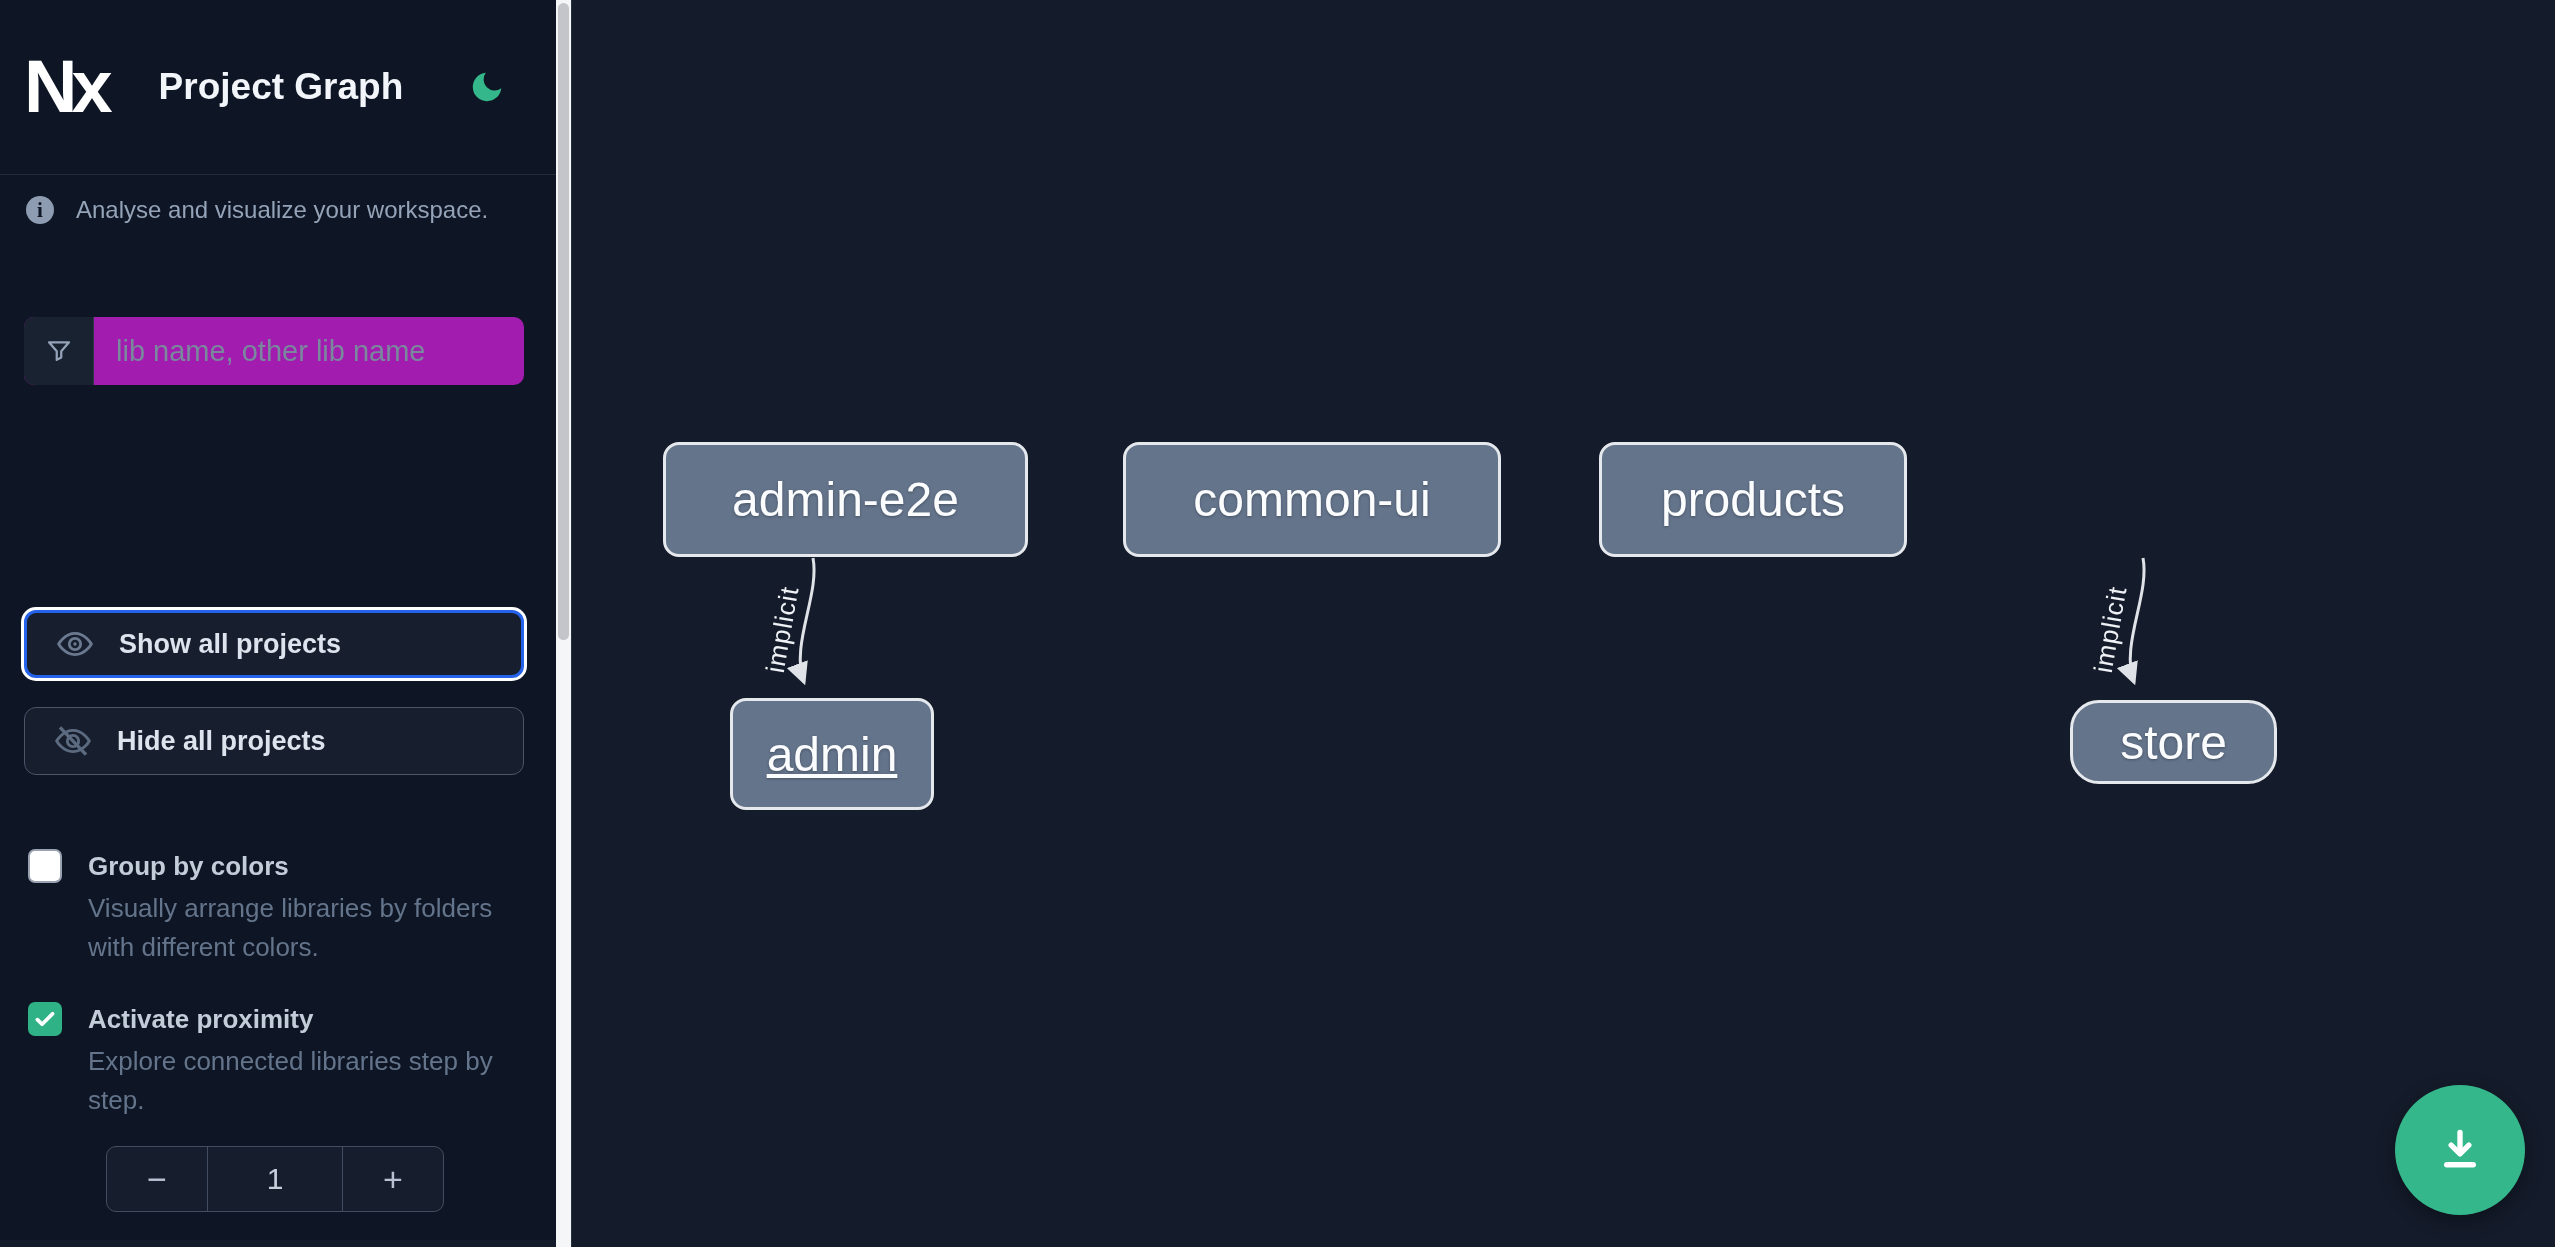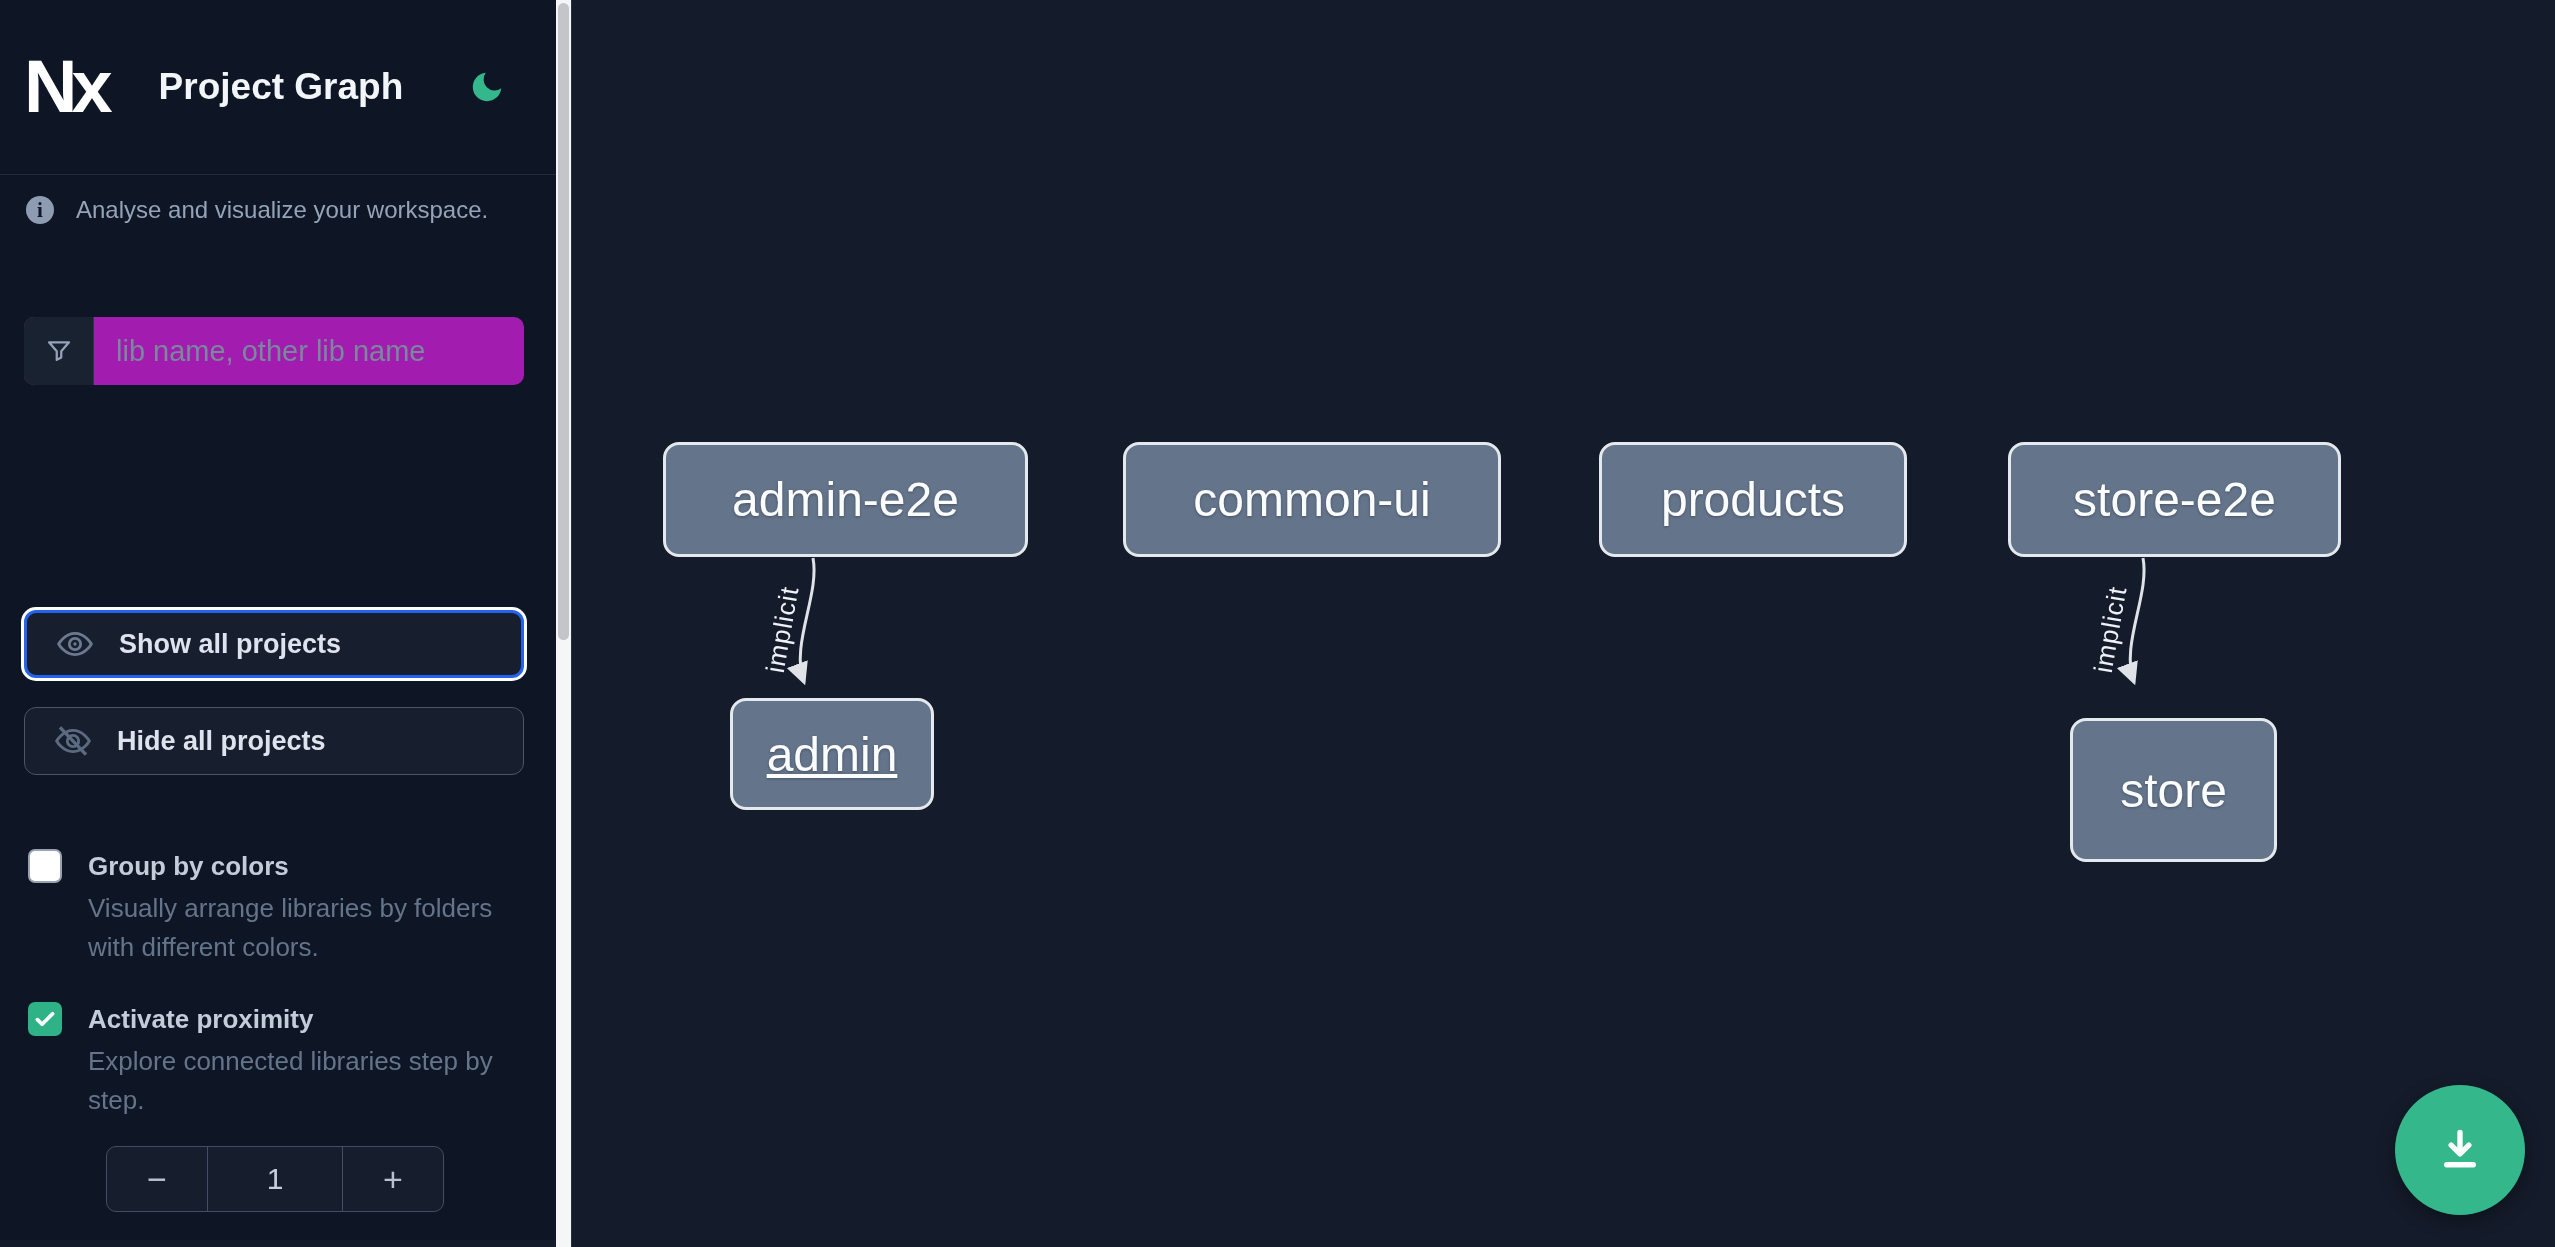--- a/index.html
+++ b/index.html
@@ -183,23 +183,22 @@
       <path d="M 241 558 C 248 595, 218 645, 232 682" fill="none" stroke="#dfe3e8" stroke-width="3" marker-end="url(#arrow)"></path>
       <text class="edge-label" x="219" y="631" text-anchor="middle" transform="rotate(-80 219 631)">implicit</text>
 
       <path d="M 1571 558 C 1578 595, 1548 645, 1562 682" fill="none" stroke="#dfe3e8" stroke-width="3" marker-end="url(#arrow)"></path>
       <text class="edge-label" x="1547" y="631" text-anchor="middle" transform="rotate(-80 1547 631)">implicit</text>
     </svg>
 
     <div class="node" style="left:91px;top:442px;width:365px;height:115px;">admin-e2e</div>
     <div class="node" style="left:551px;top:442px;width:378px;height:115px;">common-ui</div>
     <div class="node" style="left:1027px;top:442px;width:308px;height:115px;">products</div>
-    <div class="node" style="left:1436px;top:442px;width:333px;height:115px;">store-e2e</div>
     <div class="node" style="left:158px;top:698px;width:204px;height:112px;text-decoration:underline;">admin</div>
-    <div class="node" style="left:1498px;top:718px;width:207px;height:144px;">store</div>
+    <div class="node" style="left:1498px;top:700px;width:207px;height:84px;border-radius:29px;">store</div>
 
     <button class="fab">
       <span style="display:flex;">
         <svg width="56" height="56" viewBox="0 0 24 24" fill="none" stroke="#ffffff" stroke-width="2.3" stroke-linecap="round" stroke-linejoin="round">
           <path d="M12 4.5v8.8"></path>
           <path d="M8.2 9.9 12 13.7 15.8 9.9"></path>
           <path d="M6.3 18.3h11.4"></path>
         </svg>
       </span>
     </button>

